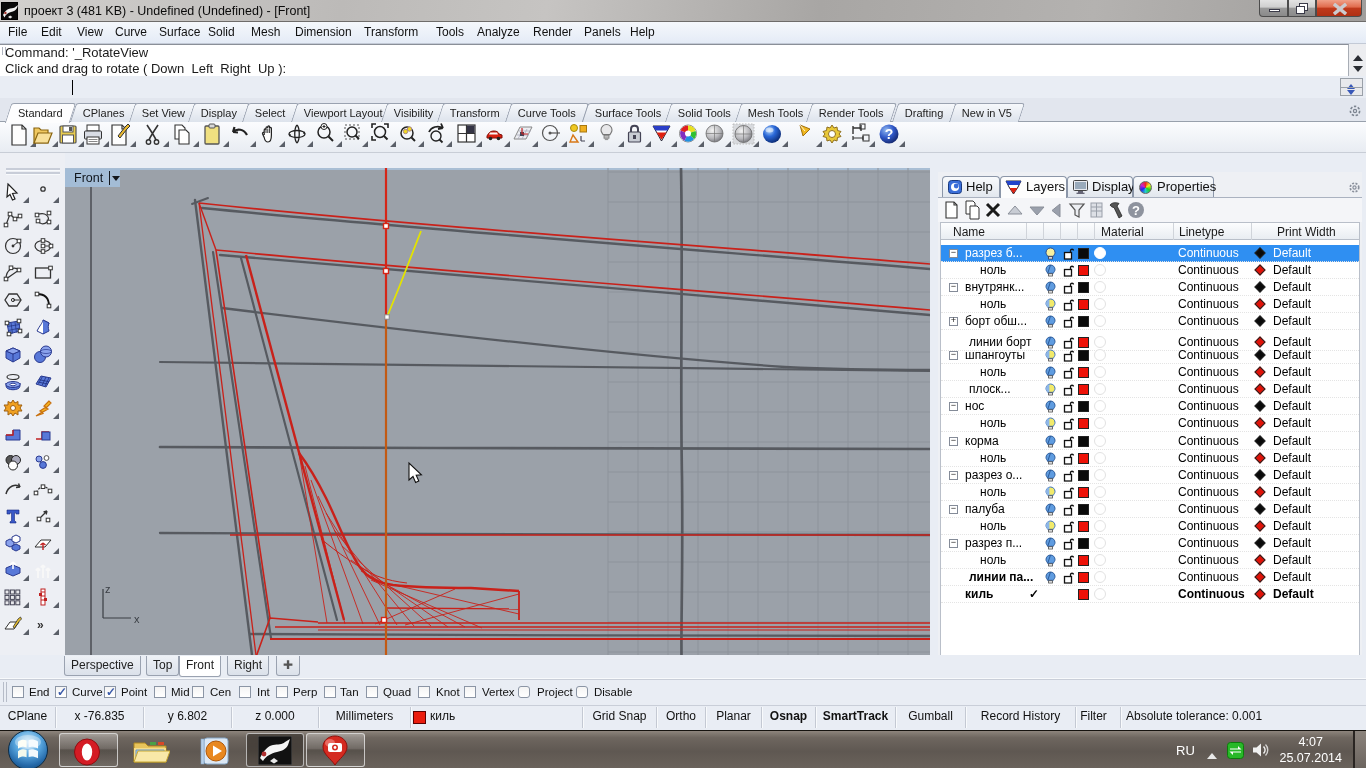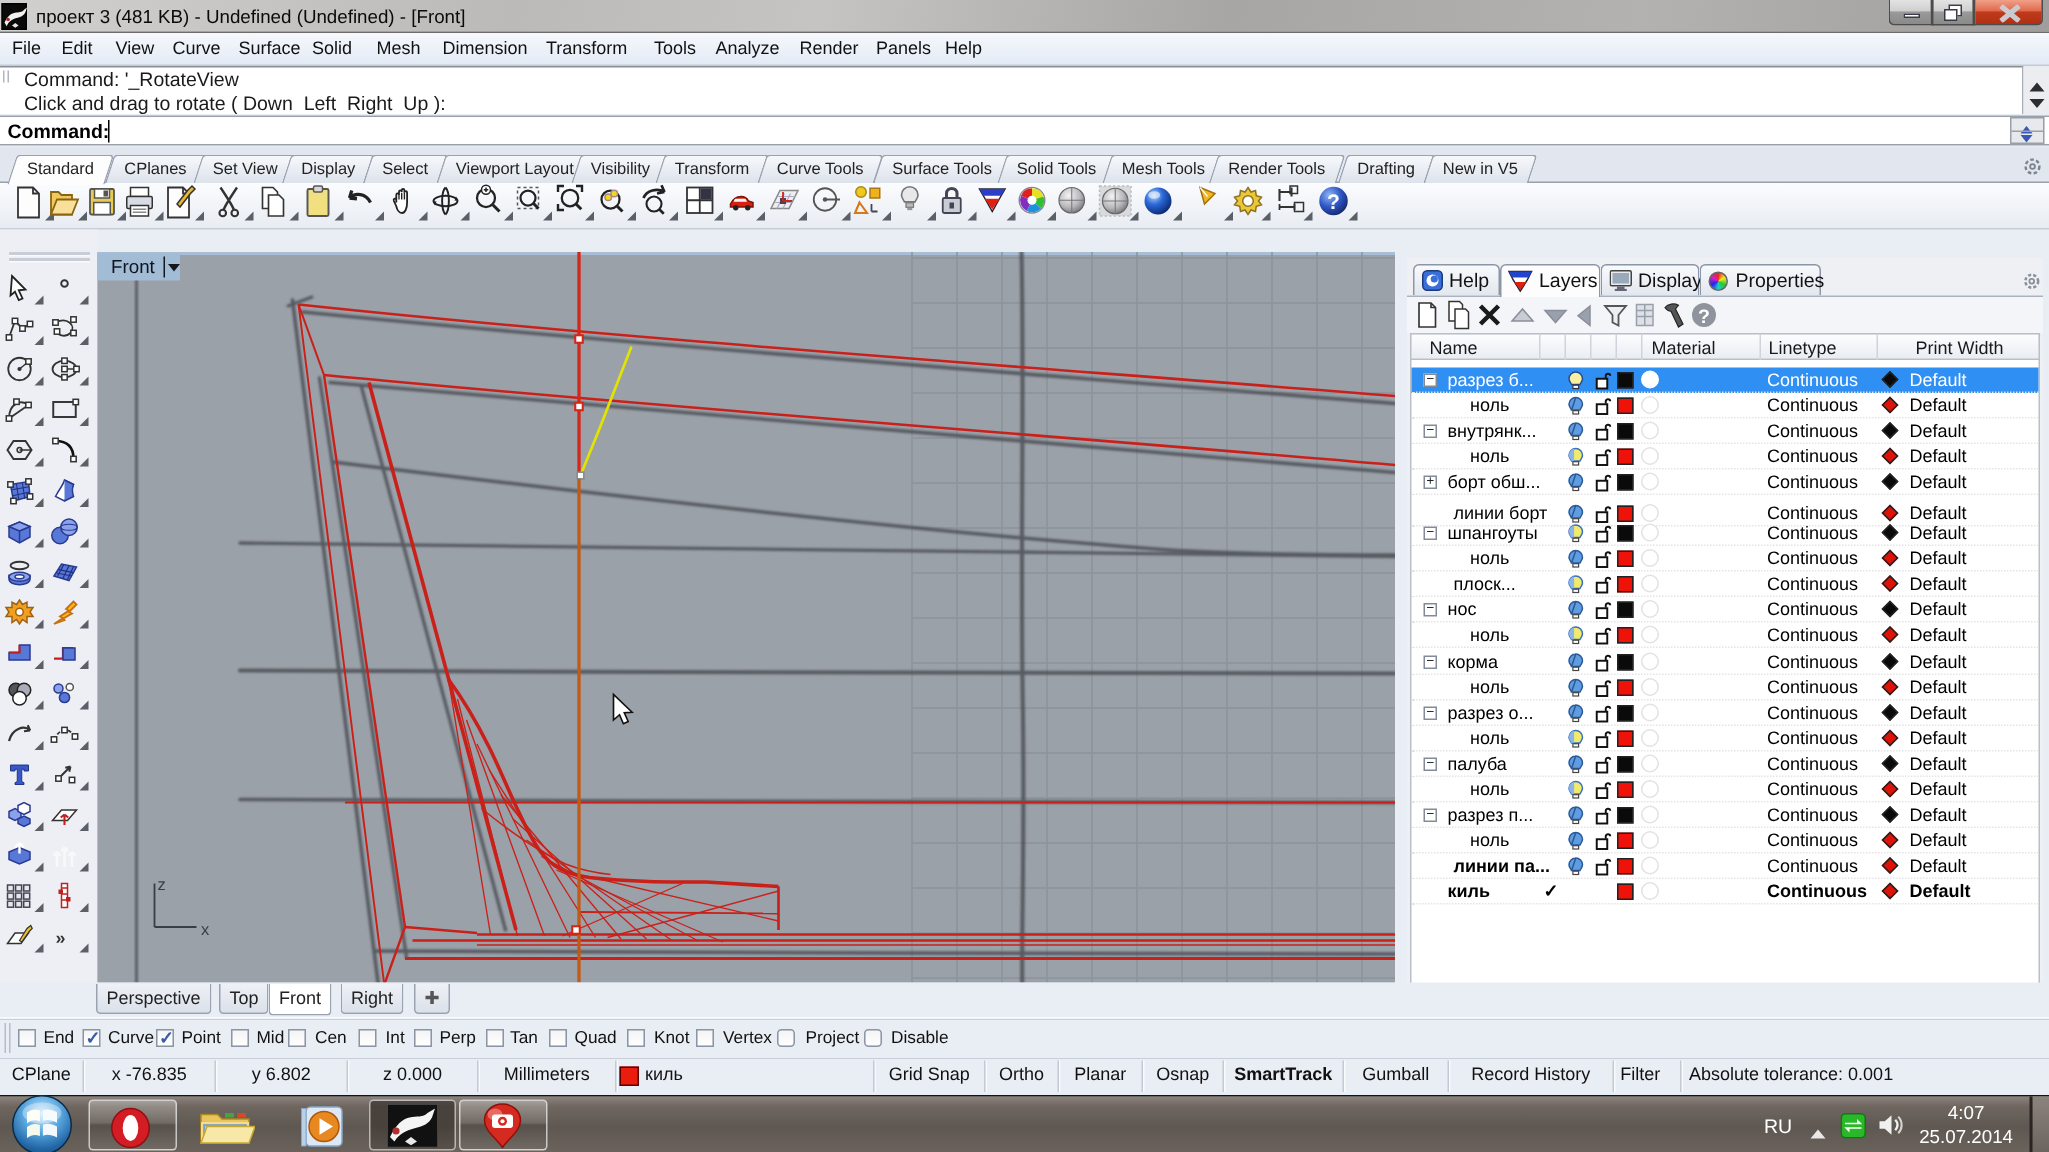--- a/index.html
+++ b/index.html
@@ -20,21 +20,21 @@
 
 
 #menubar { left:0; top:22px; width:1366px; height:22px;
   background:linear-gradient(#f5f8fc,#e4ebf6);
   border-bottom:1px solid #c3cad6; font-size:12px; color:#111; }
 #menubar span { position:absolute; top:3px; }
 
 
 #cmdhist { left:0; top:44px; width:1349px; height:32px; background:#fff;
   border-top:1px solid #8a8f98; border-right:1px solid #a8adb5; font-size:13px; color:#1a1a1a; }
-#cmdhist div { padding-left:16px; line-height:16px; }
+#cmdhist div { padding-left:5px; line-height:16px; }
 #histspin { left:1349px; top:44px; width:17px; height:32px; background:#ecedf0; }
 #cmdline { left:0; top:77px; width:1366px; height:20px; background:#fff;
   border-top:1px solid #9aa0a8; border-bottom:1px solid #9aa0a8; font-size:13px; }
 #cmdline b { position:absolute; left:5px; top:2px; color:#000; }
 #caret { left:72px; top:80px; width:1px; height:15px; background:#000; }
 #cmdspin { left:1340px; top:78px; width:23px; height:18px; background:#e8e9ec; border:1px solid #9aa0a8; }
 
 
 #tabsrow { left:0; top:98px; width:1366px; height:24px; background:#e2e6ee; border-bottom:1px solid #98a0ac; }
 .ttab { position:absolute; top:5px; height:19px; line-height:18px; font-size:11px; color:#222;
@@ -155,23 +155,20 @@
   <div id="cmdhist" class="abs">
     <span class="abs" style="left:2px;top:2px;width:1px;height:8px;background:#b0b5c0"></span>
     <span class="abs" style="left:5px;top:2px;width:1px;height:8px;background:#b0b5c0"></span>
     <div>Command: '_RotateView</div>
     <div>Click and drag to rotate ( Down&nbsp; Left&nbsp; Right&nbsp; Up ):</div>
   </div>
   <div id="histspin" class="abs">
     <span class="abs" style="left:4px;top:6px;width:0;height:0;border:5px solid transparent;border-bottom:6px solid #2a2d33"></span>
     <span class="abs" style="left:4px;top:22px;width:0;height:0;border:5px solid transparent;border-top:6px solid #2a2d33"></span>
   </div>
-  <div id="cmdline" class="abs">
-      <b>Command:</b>
-    </div>
   <div id="caret" class="abs"></div>
   <div id="cmdspin" class="abs">
     <span class="abs" style="left:6px;top:1px;width:0;height:0;border:4px solid transparent;border-bottom:5px solid #3858b8"></span>
     <span class="abs" style="left:0;top:8px;width:21px;height:1px;background:#9aa0a8"></span>
     <span class="abs" style="left:6px;top:11px;width:0;height:0;border:4px solid transparent;border-top:5px solid #3858b8"></span>
   </div>
 
   <div id="tabsrow" class="abs">
     <span class="ttab active" style="left:8px">
         <i>Standard</i>
@@ -1197,21 +1194,21 @@
       <span class="ssep" style="left:410px"></span>
     <span class="abs" style="left:413px;top:6px;width:13px;height:13px;background:#ea1c0d;border:1px solid #5a0000"></span>
     <span class="sfield" style="left:430px;text-align:left">киль</span>
       <span class="ssep" style="left:582px"></span>
     <span class="sfield" style="left:583px;width:73px">Grid Snap</span>
       <span class="ssep" style="left:656px"></span>
     <span class="sfield" style="left:657px;width:48px">Ortho</span>
       <span class="ssep" style="left:705px"></span>
     <span class="sfield" style="left:706px;width:55px">Planar</span>
       <span class="ssep" style="left:761px"></span>
-    <span class="sfield" style="left:762px;width:53px;font-weight:normal">Osnap</span>
+    <span class="sfield" style="left:762px;width:53px;font-weight:bold">Osnap</span>
       <span class="ssep" style="left:815px"></span>
     <span class="sfield" style="left:816px;width:79px;font-weight:bold">SmartTrack</span>
       <span class="ssep" style="left:895px"></span>
     <span class="sfield" style="left:896px;width:69px">Gumball</span>
       <span class="ssep" style="left:965px"></span>
     <span class="sfield" style="left:966px;width:109px">Record History</span>
       <span class="ssep" style="left:1075px"></span>
     <span class="sfield" style="left:1076px;width:35px">Filter</span>
       <span class="ssep" style="left:1120px"></span>
     <span class="sfield" style="left:1126px;text-align:left">Absolute tolerance: 0.001</span>

